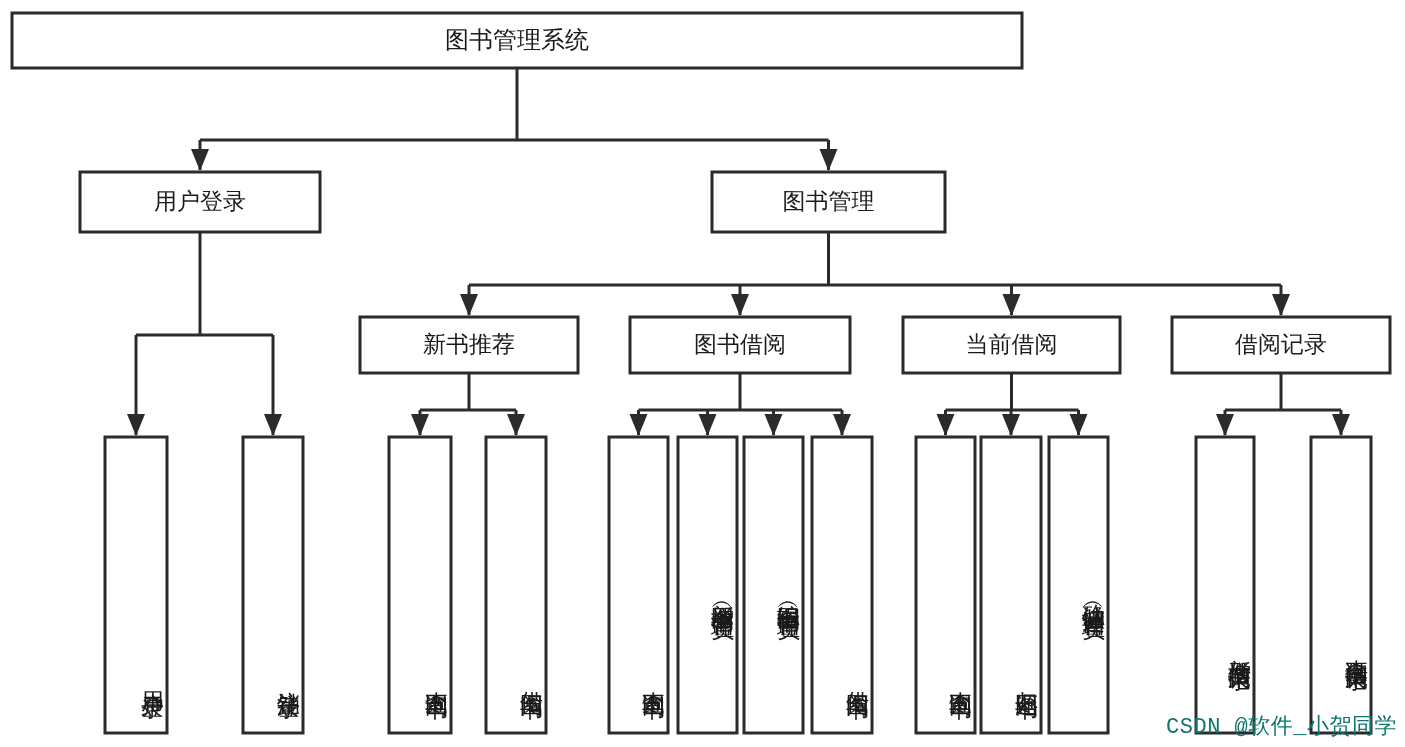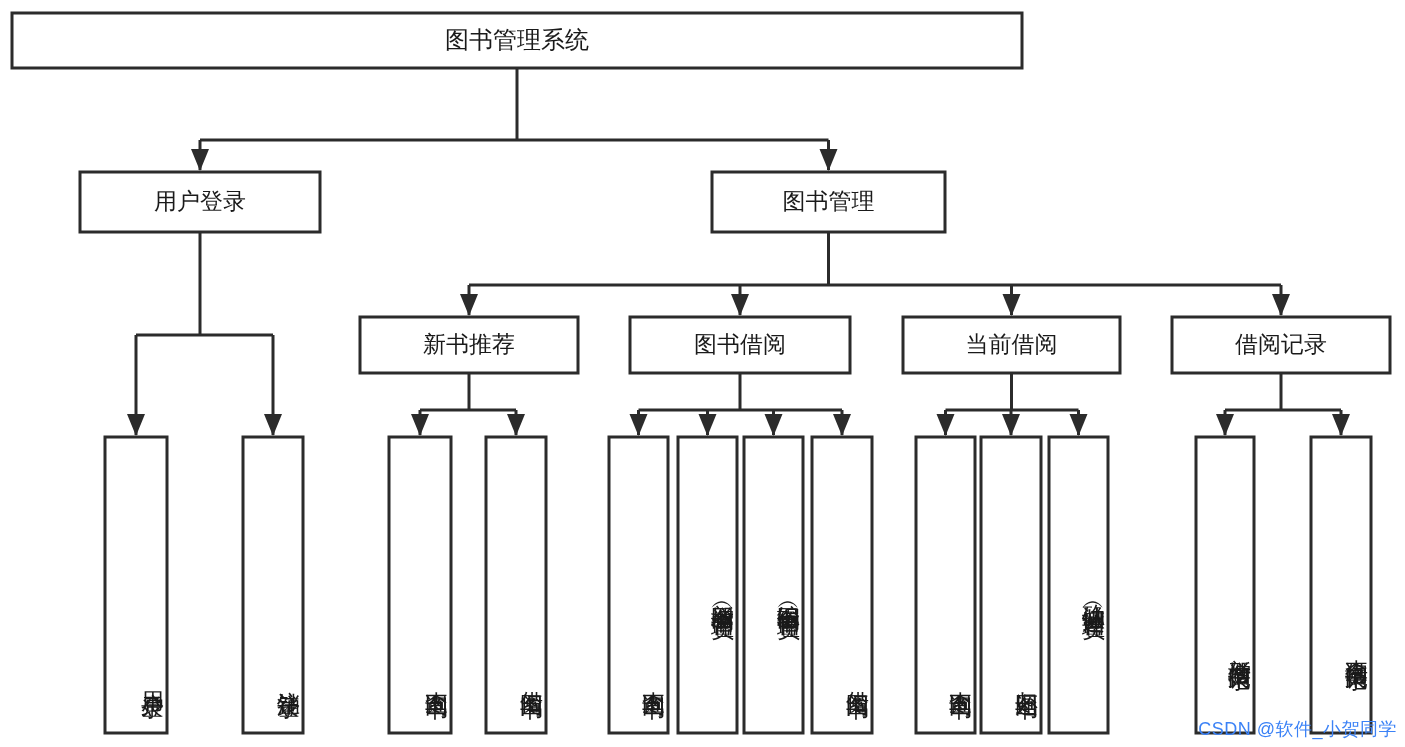--- a/index.html
+++ b/index.html
@@ -10,22 +10,22 @@
   .edge{stroke:#2b2b2b;stroke-width:3;fill:none;}
   .arrowhead{fill:#2b2b2b;stroke:none;}
   .node-label{font-family:"Liberation Sans","DejaVu Sans",sans-serif;
               font-size:23px;fill:#1a1a1a;text-anchor:middle;dominant-baseline:middle;}
   .node-label-root{font-size:24px;}
   .vlabel{position:absolute;display:flex;align-items:flex-start;justify-content:center;
           writing-mode:vertical-rl;text-orientation:upright;
           font-family:"Liberation Sans","DejaVu Sans",sans-serif;
           font-size:23px;line-height:1.18;color:#1a1a1a;letter-spacing:2px;
           white-space:nowrap;pointer-events:none;}
-  .watermark{position:absolute;right:8px;bottom:6px;font-size:18px;color:#3b82f6;
-             font-family:Liberation Sans, sans-serif;letter-spacing:.5px;}
+  .watermark{position:absolute;right:8px;bottom:6px;font-size:22px;color:#0f766e;
+             font-family:Liberation Mono, monospace;letter-spacing:.5px;}
 </style>
 </head>
 <body>
 
 <svg id="diagram" viewBox="0 0 1405 747" width="1405" height="747" xmlns="http://www.w3.org/2000/svg">
   <g id="edges">
       <line x1="517" y1="68" x2="517" y2="140" class="edge"></line>
       <line x1="200" y1="140" x2="828.5" y2="140" class="edge"></line>
       <line x1="200" y1="140" x2="200" y2="170" class="edge"></line>
       <polygon points="191,149 209,149 200,171" class="arrowhead"></polygon>

